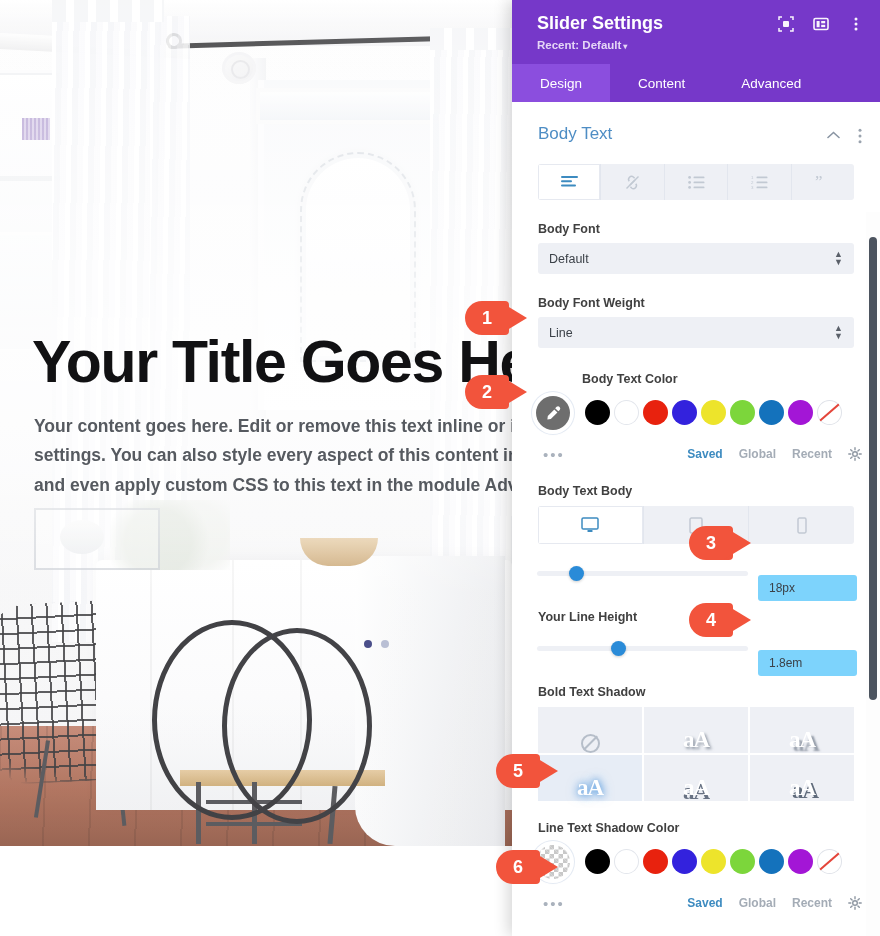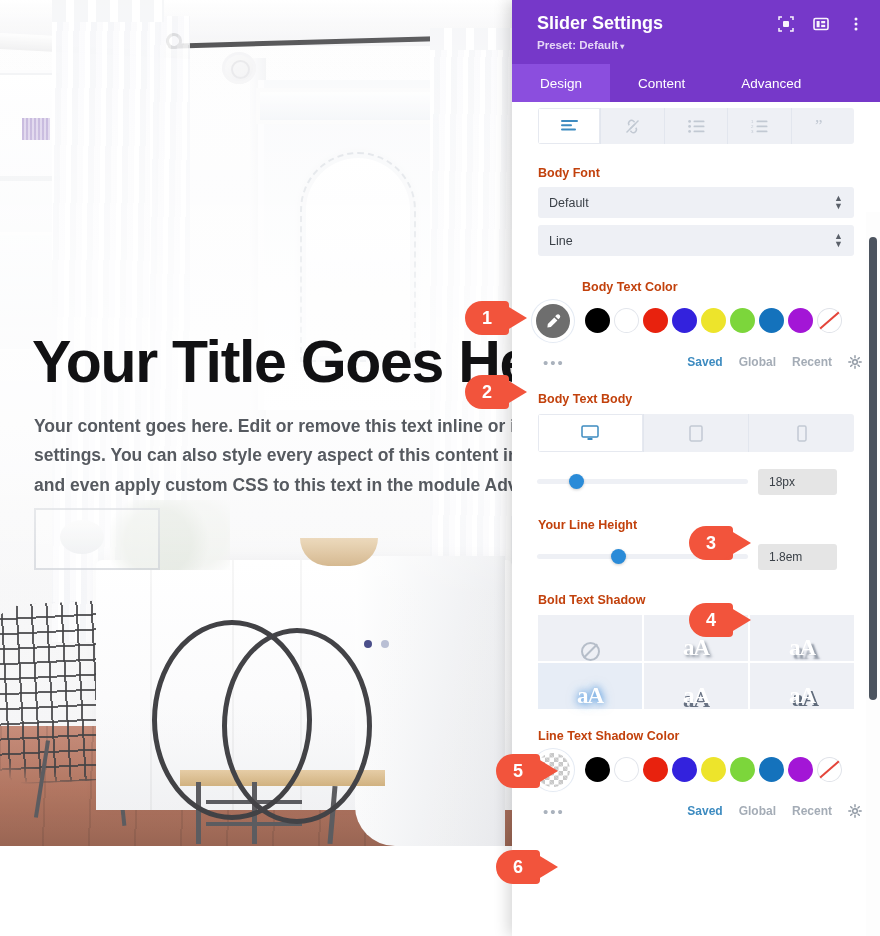--- a/index.html
+++ b/index.html
@@ -135,21 +135,21 @@
   .sec-title { position:absolute; left:26px; top:8px; font-size:17px; color:#4e8dc4; }
   .sec-chev { position:absolute; right:40px; top:15px; width:13px; height:8px; }
 
   .seg-row { display:flex; margin:6px 26px 0 26px; border-radius:3px; overflow:hidden;
     background:#eef0f5; }
   .seg { flex:1; height:36px; display:flex; align-items:center; justify-content:center;
     border-right:1px solid #e2e6ee; }
   .seg:last-child { border-right:0; }
   .seg.active { background:#fff; box-shadow:0 0 0 1px #e6e9f0 inset; }
 
-  .field-label { margin:22px 26px 0 26px; font-size:12.5px; font-weight:bold; color:#c2410c; }
+  .field-label { margin:22px 26px 0 26px; font-size:12.5px; font-weight:bold; color:#404040; }
   .select { margin:7px 26px 0 26px; height:31px; background:#eef0f5; border-radius:3px;
     display:flex; align-items:center; position:relative; }
   .select span { font-size:12.5px; color:#3b4148; margin-left:11px; }
   .select .arrows { position:absolute; right:11px; top:7px; font-size:9px; color:#5a6069; line-height:8px; }
 
   .swatch-row { margin:10px 0 0 0; position:relative; height:34px; }
   .sw { position:absolute; top:0; width:25px; height:25px; border-radius:50%; }
   .picker { position:absolute; left:536px; top:-4px; width:34px; height:34px; border-radius:50%;
     background:#6e6e6e; box-shadow:0 0 0 4px #fff, 0 0 0 5px #e4eaf3, 0 1px 5px rgba(0,0,0,.18);
     display:flex; align-items:center; justify-content:center; }
@@ -174,22 +174,22 @@
   .dev { flex:1; height:38px; display:flex; align-items:center; justify-content:center;
     border-right:1px solid #e2e6ee; }
   .dev:last-child { border-right:0; }
   .dev.active { background:#fff; box-shadow:0 0 0 1px #e6e9f0 inset; }
 
   .slider-row { position:relative; height:34px; margin:14px 0 0 0; }
   .track { position:absolute; left:537px; top:13px; width:211px; height:5px;
     background:#eef0f5; border-radius:3px; }
   .knob { position:absolute; top:8px; width:15px; height:15px; border-radius:50%;
     background:#2a8bd8; box-shadow:0 1px 3px rgba(0,0,0,.2); }
-  .valbox { position:absolute; left:758px; top:3px; width:79px; height:26px;
-    background:#e5e5e5; border-radius:3px; display:flex; align-items:center; }
+  .valbox { position:absolute; left:758px; top:17px; width:99px; height:26px;
+    background:#7dd3fc; border-radius:3px; display:flex; align-items:center; }
   .valbox span { font-size:12px; color:#3b4148; margin-left:11px; }
 
   .shadow-grid { margin:8px 26px 0 26px; display:grid; grid-template-columns:repeat(3,1fr);
     grid-gap:2px; }
   .sh-cell { height:46px; background:#eef0f5; display:flex; align-items:flex-end;
     justify-content:center; position:relative;font-family:Liberation Serif, serif; }
   .sh-cell.active { background:#e7edf6; }
   .sh-t { font-size:23px; font-weight:bold; color:#fff; letter-spacing:-1px; }
   .sh1 .sh-t { text-shadow:2px 2px 3px rgba(110,120,135,.75); }
   .sh2 .sh-t { text-shadow:4px 4px 2px rgba(110,120,135,.7); }
@@ -281,21 +281,21 @@
       <div class="dot"></div>
     </div>
   </div>
   <div class="preview-bottom"></div>
 
   <div class="panel">
 
     <div class="panel-head">
       <div class="panel-title">Slider Settings</div>
       <div class="panel-preset">
-        <span>Preset: Default</span><span class="caret">▾</span>
+        <span>Recent: Default</span><span class="caret">▾</span>
       </div>
       <div class="head-icons">
         <svg class="hicon" viewBox="0 0 16 16">
           <path d="M1 4V1h3M12 1h3v3M15 12v3h-3M4 15H1v-3" fill="none" stroke="#fff" stroke-width="1.5"></path>
           <rect x="5" y="5" width="6" height="6" rx="1" fill="#fff"></rect>
         </svg>
         <svg class="hicon" viewBox="0 0 16 16">
           <rect x="1" y="2.5" width="14" height="11" rx="1.5" fill="none" stroke="#fff" stroke-width="1.6"></rect>
           <rect x="3.6" y="5" width="3" height="6.2" fill="#fff"></rect>
           <rect x="8.2" y="5" width="4" height="2.3" fill="#fff"></rect>
@@ -311,20 +311,31 @@
 
     <div class="tabs">
       <div class="tab active">Design</div>
       <div class="tab">Content</div>
       <div class="tab">Advanced</div>
     </div>
 
     <div class="panel-body">
       <div class="vscroll-track"></div>
 
+      <div class="sec-head">
+        <div class="sec-title">Body Text</div>
+        <svg class="sec-chev" viewBox="0 0 13 8">
+          <path d="M1 6.5L6.5 1.5L12 6.5" fill="none" stroke="#8a95a3" stroke-width="1.6" stroke-linecap="round"></path>
+        </svg>
+        <svg style="position:absolute;right:18px;top:12px;width:4px;height:16px;" viewBox="0 0 4 16">
+          <circle cx="2" cy="2.2" r="1.5" fill="#9aa3ae"></circle>
+            <circle cx="2" cy="8" r="1.5" fill="#9aa3ae"></circle>
+            <circle cx="2" cy="13.8" r="1.5" fill="#9aa3ae"></circle>
+        </svg>
+      </div>
 
       <div class="seg-row">
         <div class="seg active">
           <svg width="17" height="13" viewBox="0 0 17 13">
             <rect y="0" width="17" height="2" rx="1" fill="#3d8bc0"></rect>
             <rect y="4.2" width="11" height="2" rx="1" fill="#3d8bc0"></rect>
             <rect y="8.4" width="15" height="2" rx="1" fill="#3d8bc0"></rect>
           </svg>
         </div>
         <div class="seg">
@@ -361,20 +372,21 @@
           </svg>
         </div>
       </div>
 
       <div class="field-label">Body Font</div>
       <div class="select">
         <span>Default</span>
         <div class="arrows">▲<br>▼</div>
       </div>
 
+      <div class="field-label">Body Font Weight</div>
       <div class="select">
         <span>Line</span>
         <div class="arrows">▲<br>▼</div>
       </div>
 
       <div class="field-label" style="margin-top:24px;padding-left:44px;">Body Text Color</div>
       <div class="swatch-row" style="margin-top:14px;">
         <div class="picker" style="left:24px;">
           <svg width="17" height="17" viewBox="0 0 17 17">
             <path d="M11.6 1.8a2.2 2.2 0 013.1 3.1l-1.4 1.4-3.1-3.1 1.4-1.4z" fill="#fff"></path>

